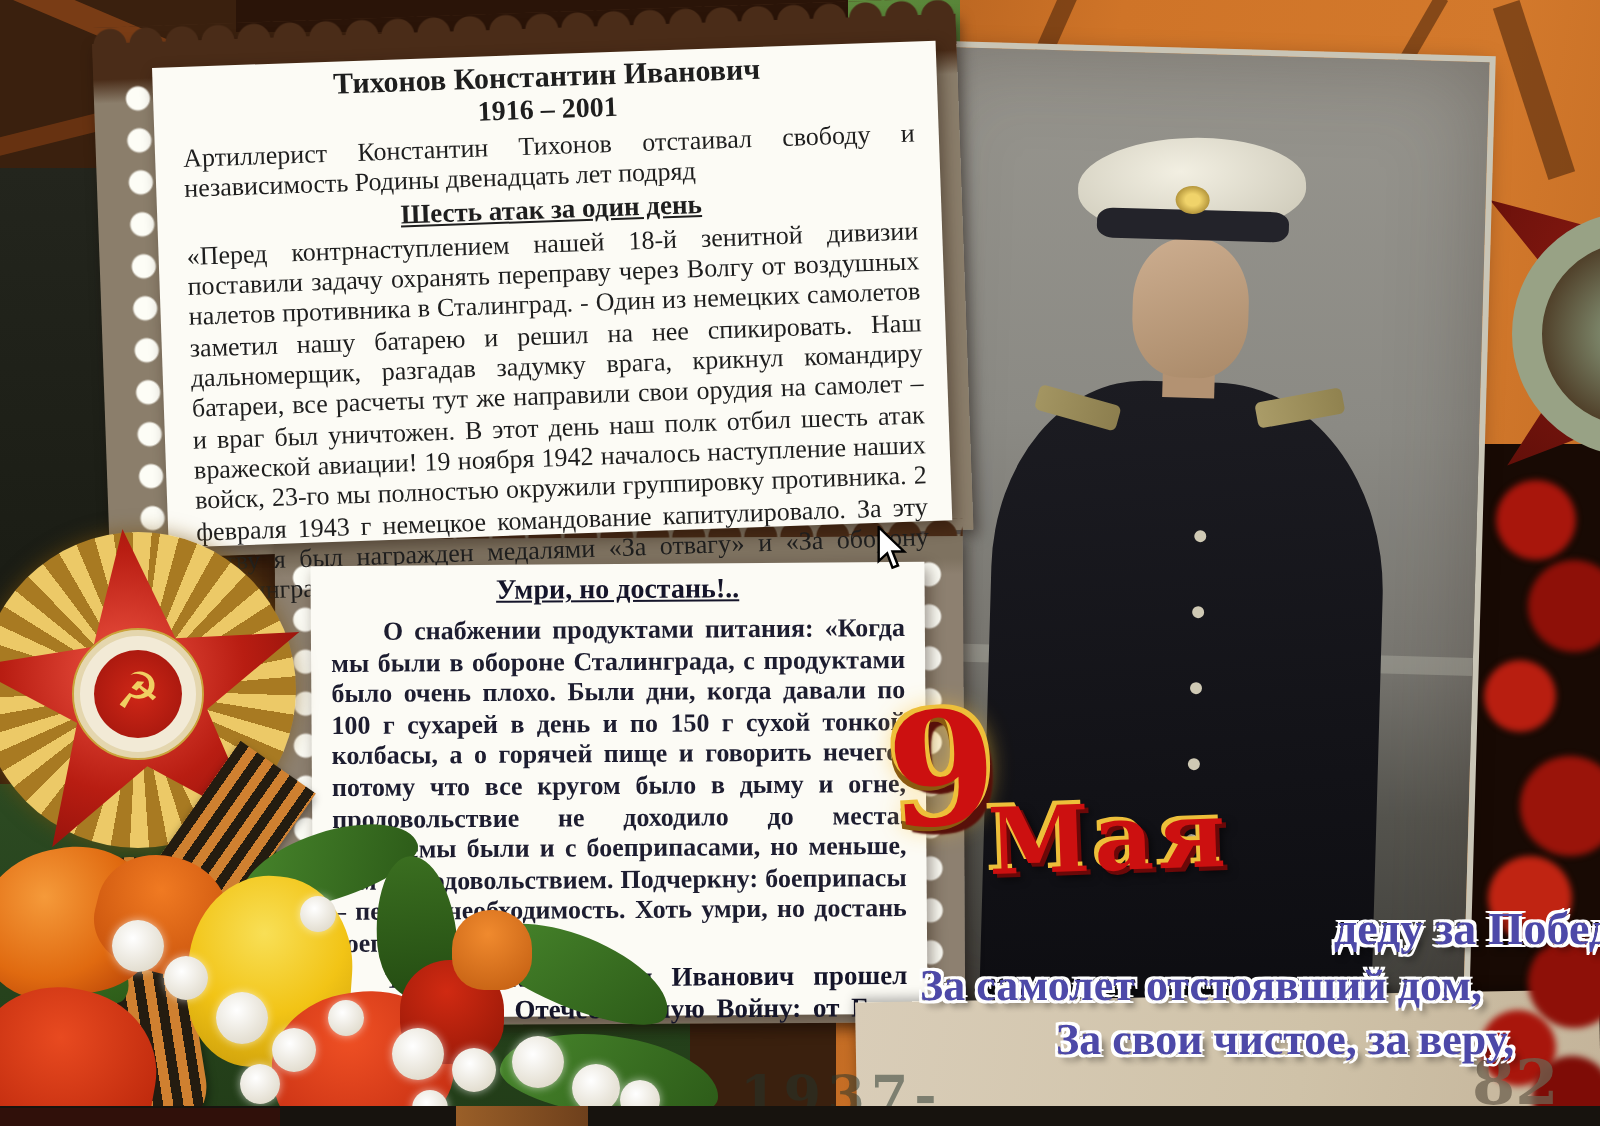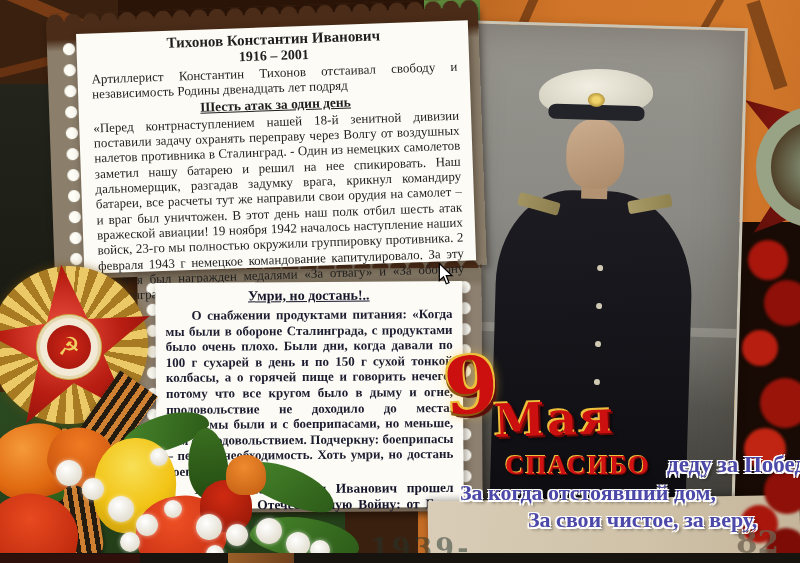--- a/index.html
+++ b/index.html
@@ -278,25 +278,24 @@
   <div class="abs rf" style="left:760px;top:378px;width:50px;height:50px;background:#9a140a;"></div>
   <div class="abs rf" style="left:744px;top:428px;width:42px;height:42px;background:#c02412;"></div>
   <div class="abs rf" style="left:764px;top:468px;width:46px;height:46px;background:#8e1008;"></div>
   <div class="abs rf" style="left:740px;top:505px;width:38px;height:38px;background:#a8160c;"></div>
   <div class="abs rf" style="left:766px;top:528px;width:40px;height:40px;background:#7e0c06;"></div>
 
   <div class="abs parchment"></div>
 
   <div class="abs vtxt v9">9</div>
   <div class="abs vtxt vmaya">Мая</div>
-  <div class="abs vtxt vspasibo">СПАСИБО</div>
   <div class="abs vtxt vblue vdedu">деду за Победу,</div>
-  <div class="abs vtxt vblue pl1">За когда отстоявший дом,</div>
+  <div class="abs vtxt vblue pl1">За самолет отстоявший дом,</div>
   <div class="abs vtxt vblue pl2">За свои чистое, за веру,</div>
-  <div class="abs ghost ghost1">1939-</div>
+  <div class="abs ghost ghost1">1937-</div>
   <div class="abs ghost ghost2">82</div>
 
   <div class="abs bottom-strip"></div>
   <div class="abs bs-red"></div>
   <div class="abs bs-brown"></div>
 
   <svg class="abs cursor" viewBox="0 0 12 19">
     <polygon points="0.5,0.5 0.5,14.5 4,11.3 6.2,17.2 8.5,16.3 6.2,10.5 11,10.5" fill="#ffffff" stroke="#000000" stroke-width="1"></polygon>
   </svg>
 

